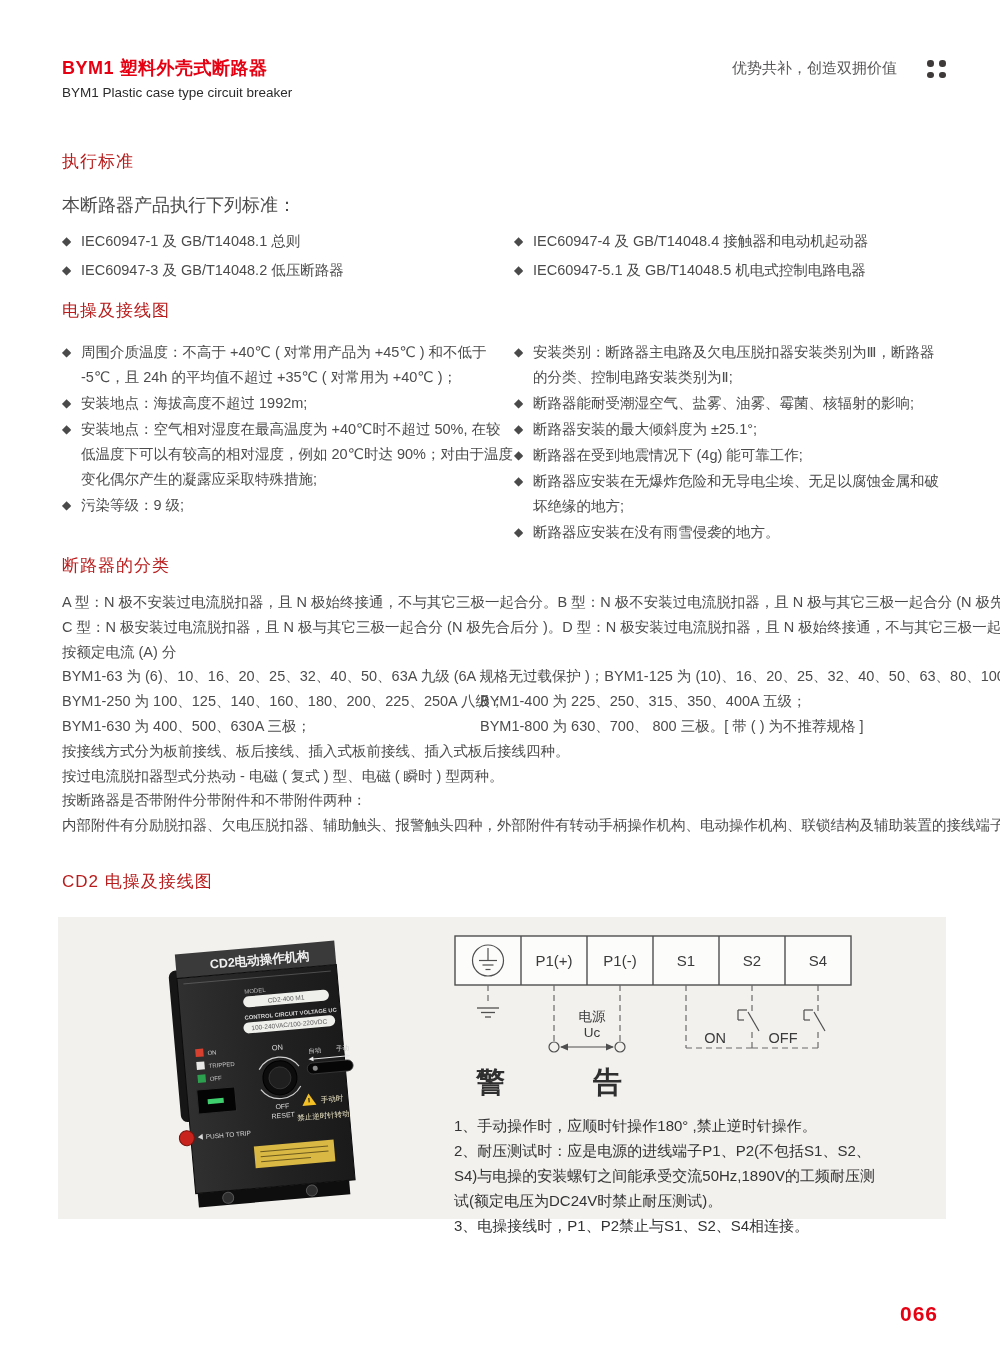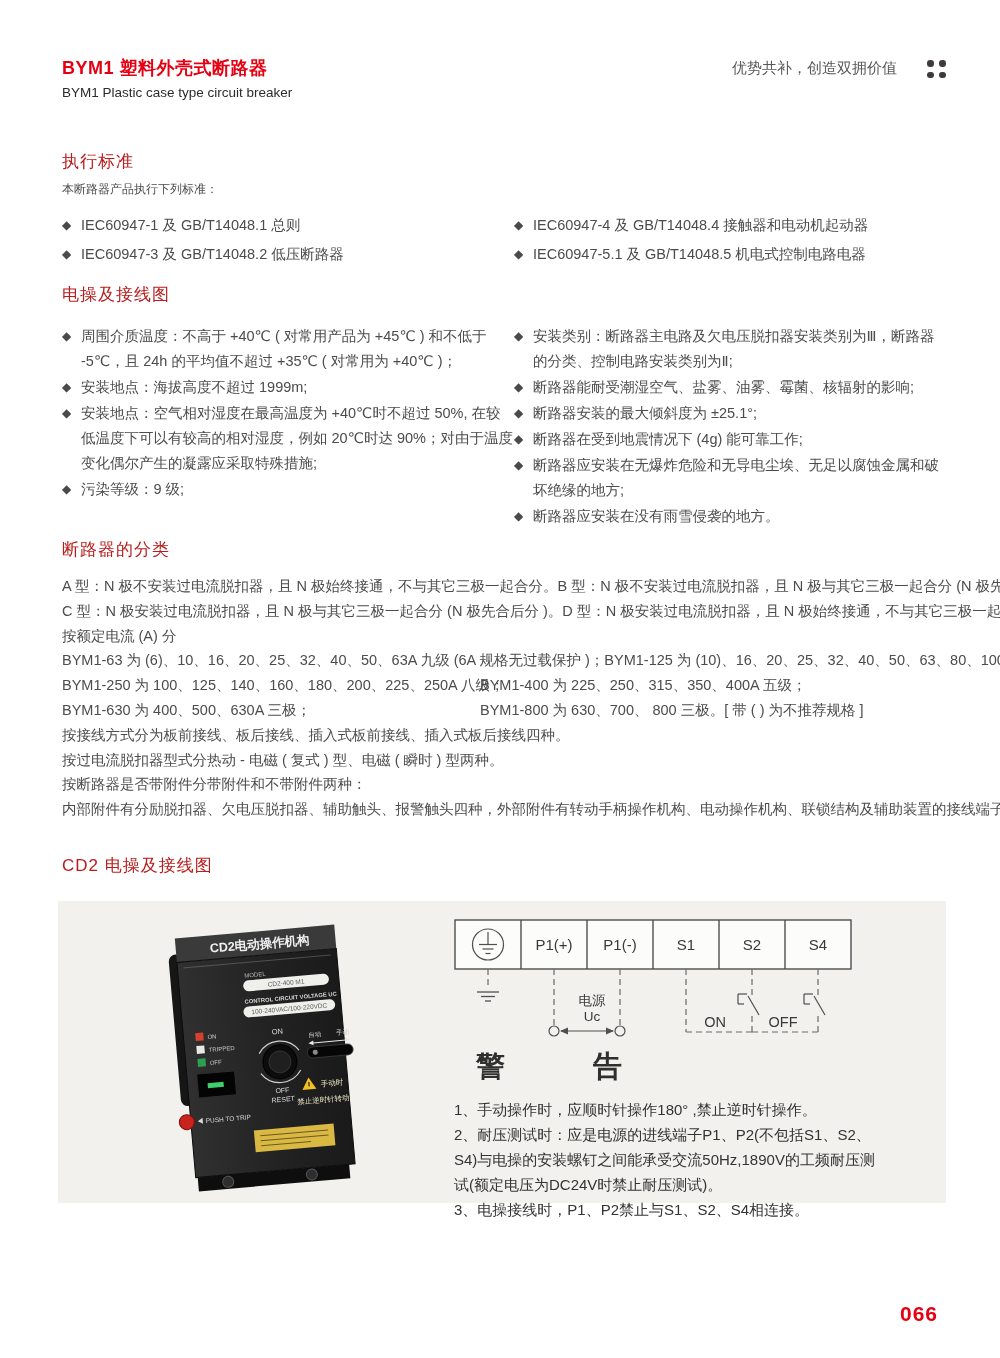--- a/index.html
+++ b/index.html
@@ -15,21 +15,21 @@
   .hdr-en{font-size:13.5px;color:#2b2b2b;margin-top:5px}
   .hdr-right{display:flex;align-items:flex-end}
   .slogan{font-size:15px;color:#595757;margin-top:2px}
   .dots{display:grid;grid-template-columns:7px 7px;grid-gap:5px;margin-left:30px;margin-top:4px}
   .dots i{width:6.5px;height:6.5px;border-radius:50%;background:#3e3a39;display:block}
 
   .sec-h{font-size:17px;font-weight:400;color:#b91c1c;letter-spacing:1px}
 
   
   #standards{margin-top:50px}
-  .intro{font-size:12px;margin-top:4px;line-height:24px}
+  .intro{font-size:18px;margin-top:20px;line-height:24px}
   .std-grid{display:grid;grid-template-columns:452px 1fr;grid-row-gap:3px;margin-top:11px}
   .bullet{position:relative;padding-left:19px;font-size:14.5px;line-height:26px}
   .bullet::before{content:"\25C6";position:absolute;left:0;top:0;font-size:12px;color:#4a4a4a}
 
   
   #conditions{margin-top:16px}
   .cond-grid{display:flex;margin-top:18px}
   .cond-col{width:452px}
   .cond-col + .cond-col{flex:1}
   .cond-col .bullet{line-height:25px;margin-bottom:1px}
@@ -85,21 +85,21 @@
       <div class="bullet">IEC60947-3 及 GB/T14048.2 低压断路器</div>
       <div class="bullet">IEC60947-5.1 及 GB/T14048.5 机电式控制电路电器</div>
     </div>
   </div>
 
   <div id="conditions">
     <div class="sec-h">电操及接线图</div>
     <div class="cond-grid">
       <div class="cond-col">
         <div class="bullet">周围介质温度：不高于 +40℃ ( 对常用产品为 +45℃ ) 和不低于 -5℃，且 24h 的平均值不超过 +35℃ ( 对常用为 +40℃ )；</div>
-        <div class="bullet">安装地点：海拔高度不超过 1999m;</div>
+        <div class="bullet">安装地点：海拔高度不超过 1992m;</div>
         <div class="bullet">安装地点：空气相对湿度在最高温度为 +40℃时不超过 50%, 在较低温度下可以有较高的相对湿度，例如 20℃时达 90%；对由于温度变化偶尔产生的凝露应采取特殊措施;</div>
         <div class="bullet">污染等级：9 级;</div>
       </div>
       <div class="cond-col">
         <div class="bullet">安装类别：断路器主电路及欠电压脱扣器安装类别为Ⅲ，断路器的分类、控制电路安装类别为Ⅱ;</div>
         <div class="bullet">断路器能耐受潮湿空气、盐雾、油雾、霉菌、核辐射的影响;</div>
         <div class="bullet">断路器安装的最大倾斜度为 ±25.1°;</div>
         <div class="bullet">断路器在受到地震情况下 (4g) 能可靠工作;</div>
         <div class="bullet">断路器应安装在无爆炸危险和无导电尘埃、无足以腐蚀金属和破坏绝缘的地方;</div>
         <div class="bullet">断路器应安装在没有雨雪侵袭的地方。</div>

